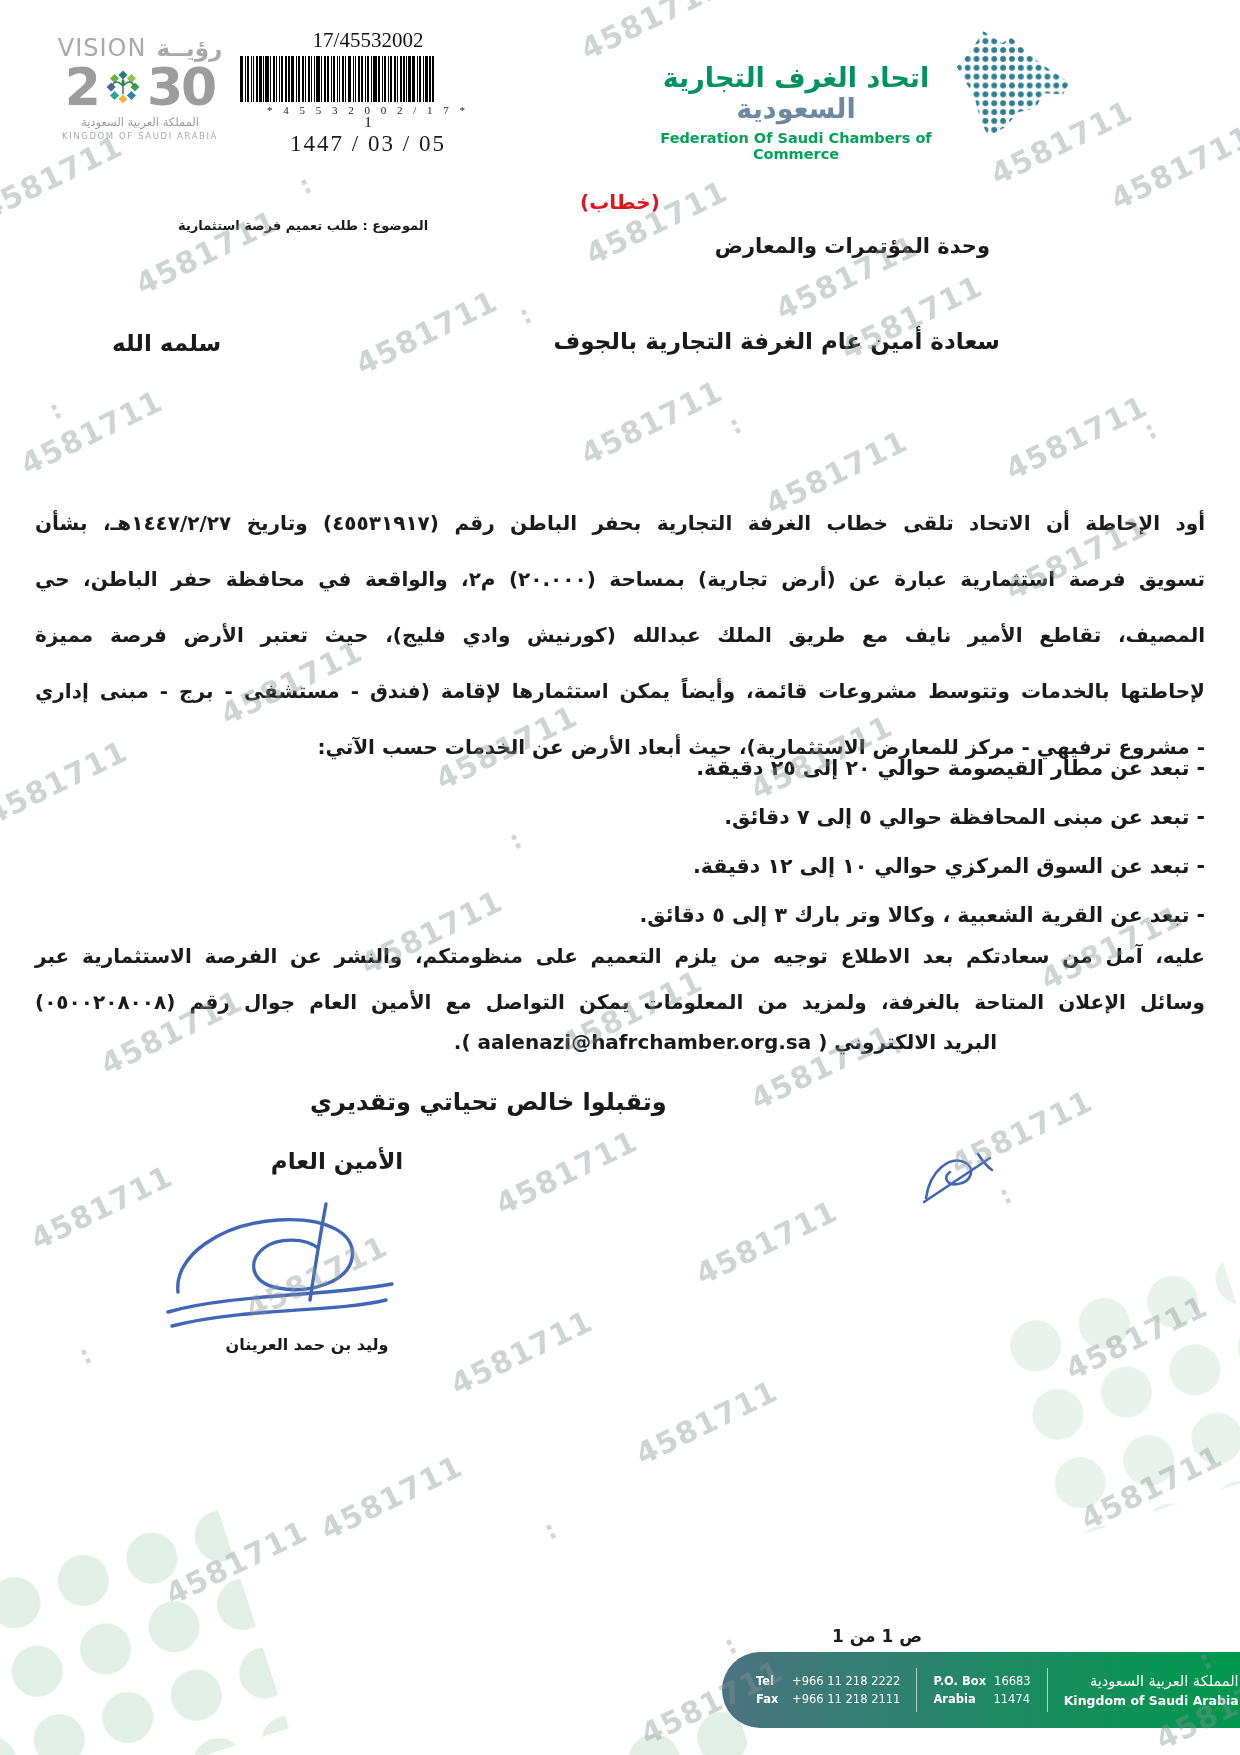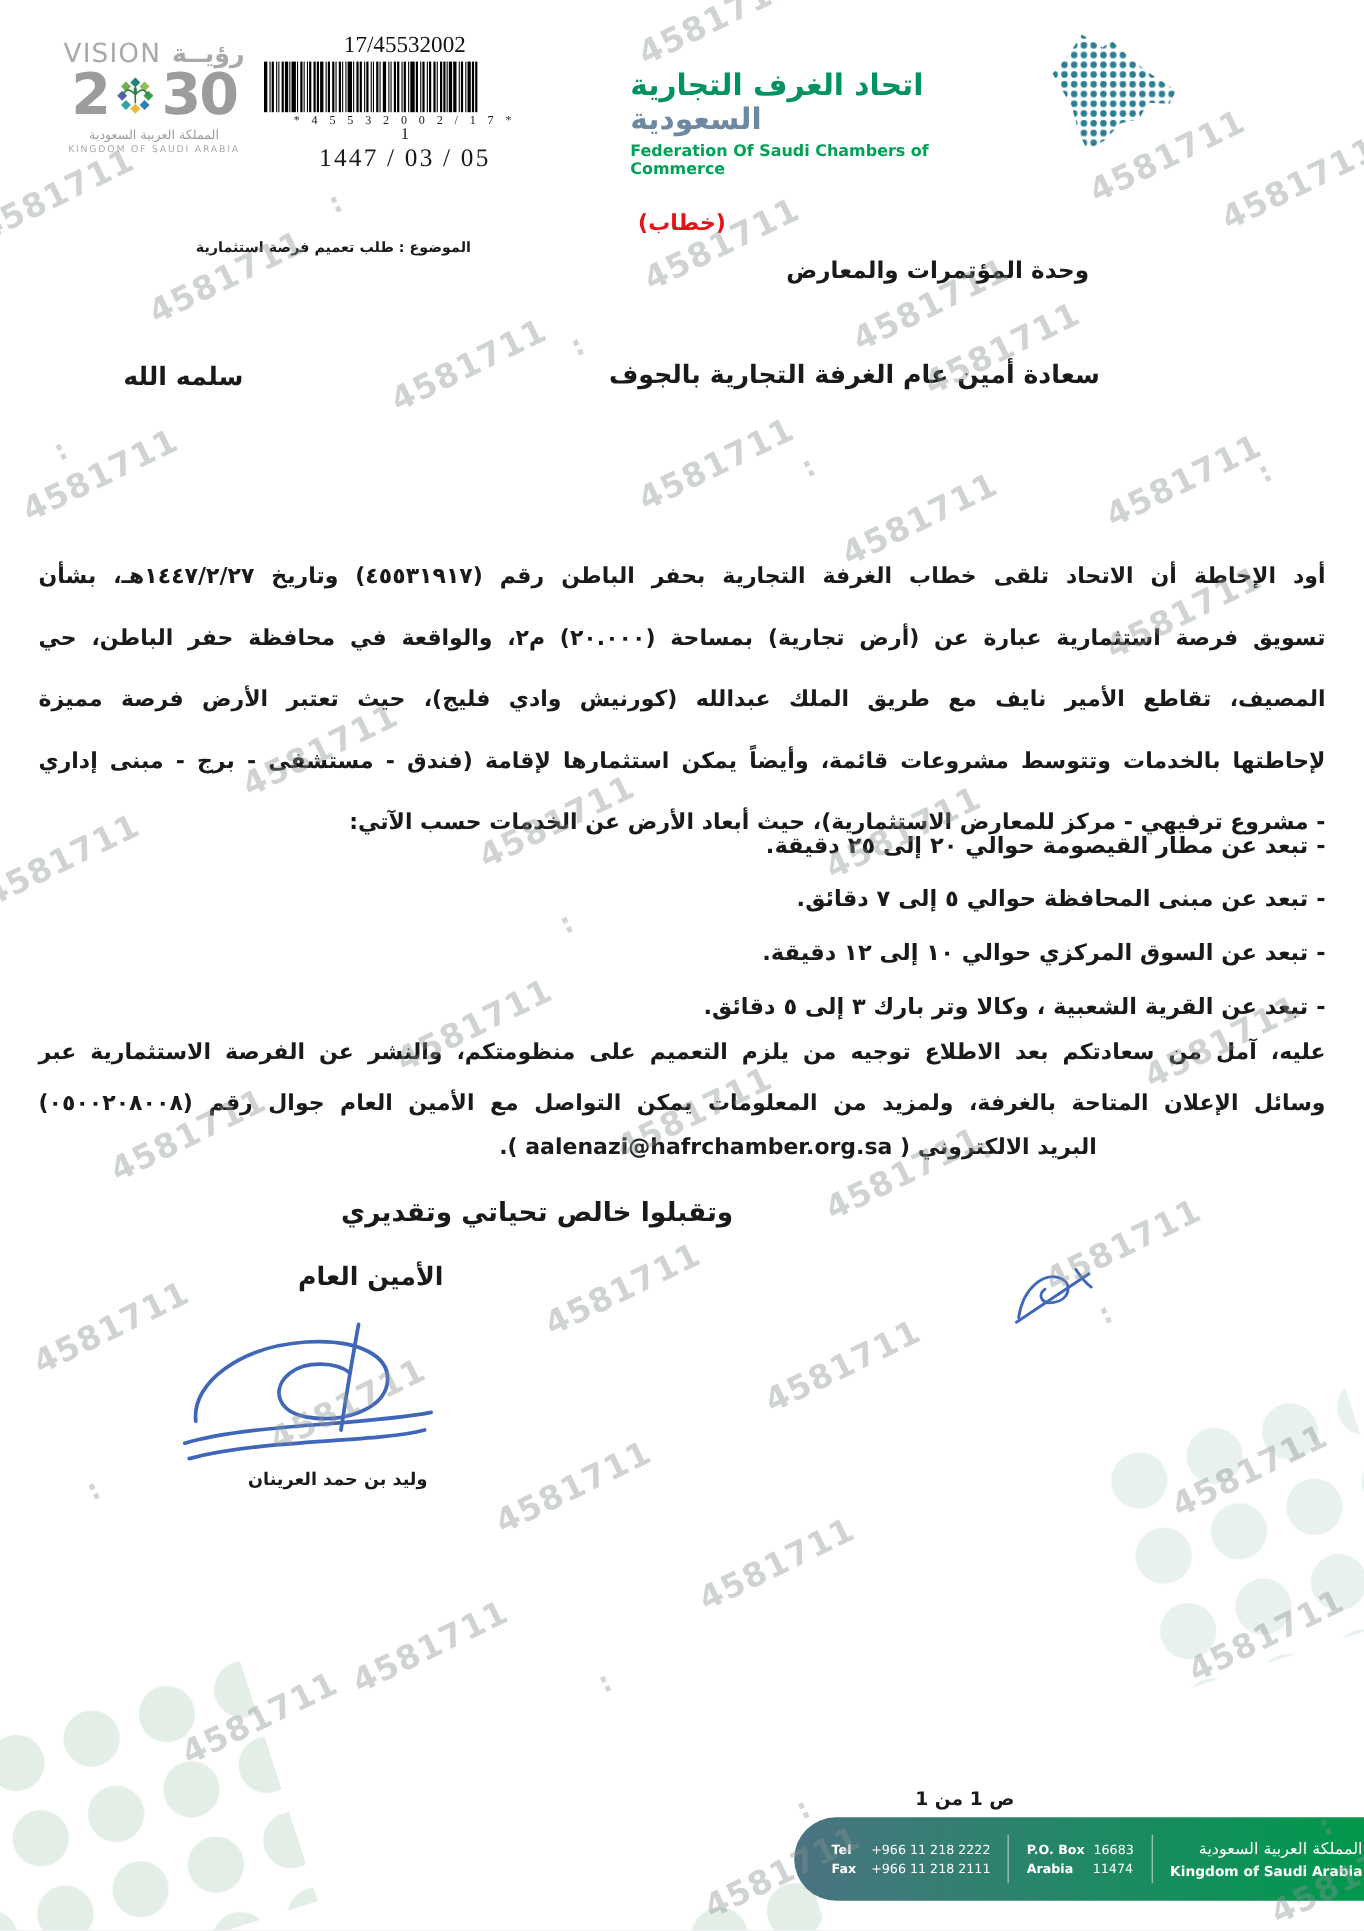--- a/index.html
+++ b/index.html
@@ -23,21 +23,21 @@
   .vision .row2 .digit{font-size:52px;font-weight:bold;color:#9c9c9c;line-height:0.9;letter-spacing:-2px;}
   .vision .row3{font-size:11.5px;color:#9c9c9c;margin-top:4px;}
   .vision .row4{font-size:8.5px;letter-spacing:1.6px;color:#a9a9a9;margin-top:2px;}
   .bc-block{position:absolute;left:240px;top:28px;width:256px;text-align:center;z-index:2;}
   .bc-num{font-family:"Liberation Serif","DejaVu Serif",serif;font-size:21px;color:#111;}
   .barcode{display:flex;gap:1.4px;height:46px;margin-top:3px;}
   .barcode i{background:#000;flex:none;height:100%;}
   .bc-cap{font-family:"Liberation Serif","DejaVu Serif",serif;font-size:11px;letter-spacing:4px;margin-top:2px;}
   .bc-one{font-family:"Liberation Serif","DejaVu Serif",serif;font-size:15px;line-height:13px;}
   .bc-date{font-family:"Liberation Serif","DejaVu Serif",serif;font-size:23px;margin-top:2px;letter-spacing:2px;}
-  .org{position:absolute;left:573px;top:62px;width:360px;text-align:left;z-index:2;}
+  .org{position:absolute;left:616px;top:62px;width:360px;text-align:center;z-index:2;}
   .org .ar{font-size:27px;font-weight:bold;direction:rtl;}
   .org .ar .g{color:#00935f;} .org .ar .b{color:#6d89a2;}
   .org .en{font-size:14.5px;font-weight:bold;color:#00a356;margin-top:6px;}
   .map{position:absolute;left:946px;top:28px;z-index:2;}
   
   .rtl{direction:rtl;}
   .khitab{position:absolute;left:540px;top:190px;width:160px;text-align:center;
           color:#e4121b;font-weight:bold;font-size:20px;z-index:2;}
   .unit{position:absolute;right:250px;top:234px;font-weight:bold;font-size:21px;z-index:2;}
   .subject{position:absolute;left:178px;top:218px;font-weight:bold;font-size:13px;z-index:2;}

